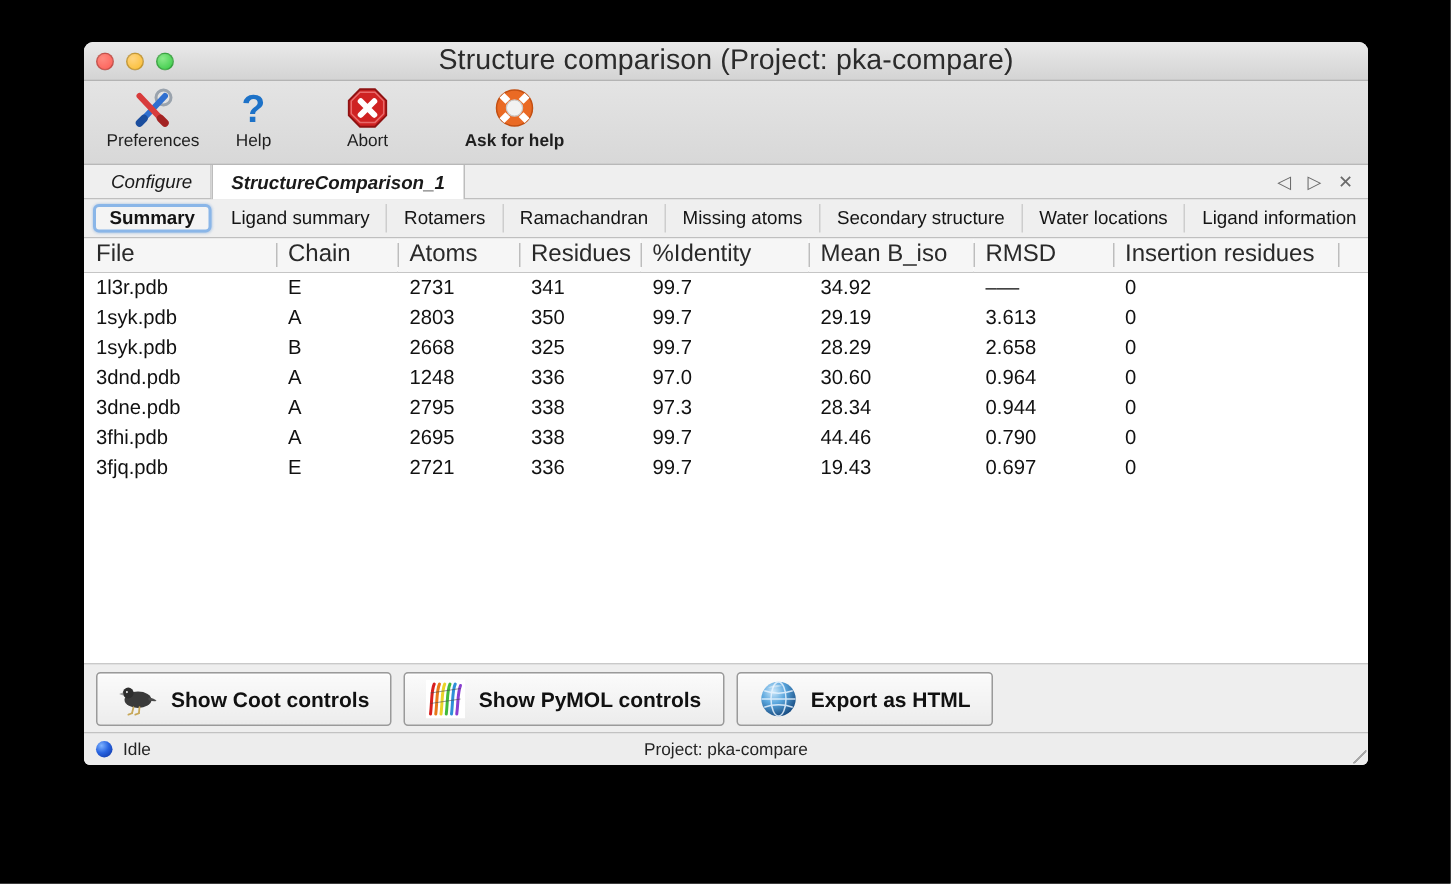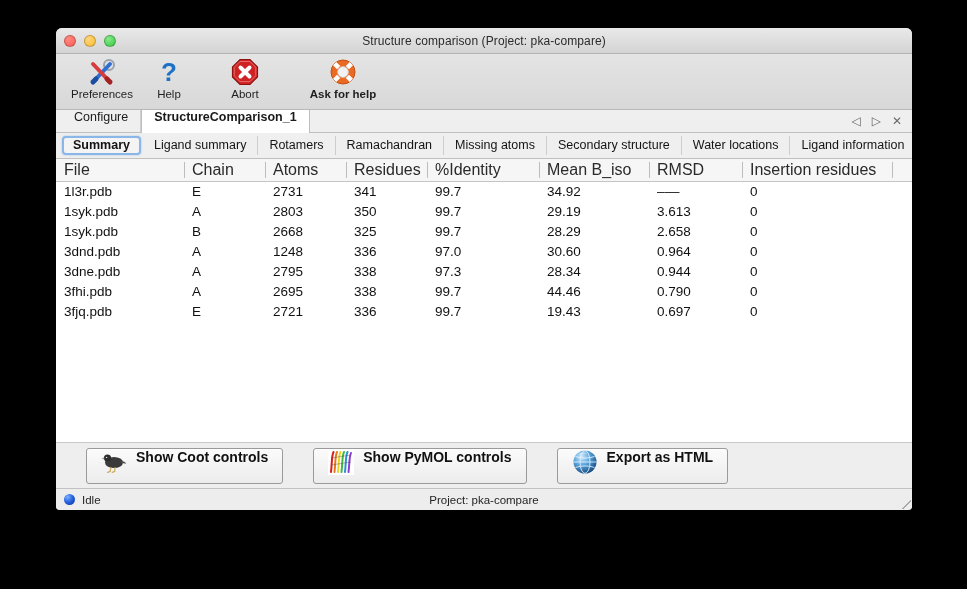--- a/index.html
+++ b/index.html
@@ -42,21 +42,21 @@
   .light {
     width: 12px; height: 12px; border-radius: 50%;
     border: 0.5px solid rgba(0,0,0,0.22);
   }
   .light.close { background: radial-gradient(circle at 35% 30%, #ff8a80, #fc5c55); }
   .light.min   { background: radial-gradient(circle at 35% 30%, #ffd47f, #f9bc2e); }
   .light.max   { background: radial-gradient(circle at 35% 30%, #8ae98a, #34c942); }
   #window-title {
     width: 100%;
     text-align: center;
-    font-size: 12px;
+    font-size: 19px;
     color: #2b2b2b;
     letter-spacing: 0.1px;
   }
 
   
   #toolbar {
     flex: 0 0 56px;
     background: linear-gradient(#e4e4e4, #d8d8d8);
     border-bottom: 1px solid #b8b8b8;
     display: flex;
@@ -94,27 +94,28 @@
   #toptabs {
     flex: 0 0 23px;
     background: #efefef;
     border-bottom: 1px solid #bfbfbf;
     display: flex;
     align-items: stretch;
     padding-left: 6px;
     position: relative;
   }
   .ttab {
-    display: flex; align-items: flex-start;
+    display: flex; align-items: center;
     padding: 0 12px;
     font-size: 12.5px;
     color: #1a1a1a;
     border-right: 1px solid #cfcfcf;
     cursor: default;
     white-space: nowrap;
+    font-style: italic;
   }
   .ttab.active {
     background: #ffffff;
     font-weight: bold;
     border-left: 1px solid #bdbdbd;
     border-right: 1px solid #bdbdbd;
     margin-bottom: -1px;
   }
   #toptabs-ctrl {
     margin-left: auto;
@@ -207,25 +208,25 @@
     align-items: center;
     gap: 8px;
     padding: 0 8px;
   }
   .bigbtn {
     height: 36px;
     background: linear-gradient(#fbfbfb, #ececec);
     border: 1px solid #9a9a9a;
     border-radius: 3px;
     display: flex;
+    align-items: center;
     gap: 9px;
-    padding: 0 14px;
+    padding: 12px 14px;
     cursor: default;
     box-shadow: 0 1px 0 rgba(255,255,255,0.8) inset;
-    margin-left: 22px;
   }
   .bigbtn .blabel {
     font-size: 14px;
     font-weight: bold;
     color: #111111;
     white-space: nowrap;
   }
   .bigbtn .bicon { width: 26px; height: 26px; flex: 0 0 26px; }
 
   

